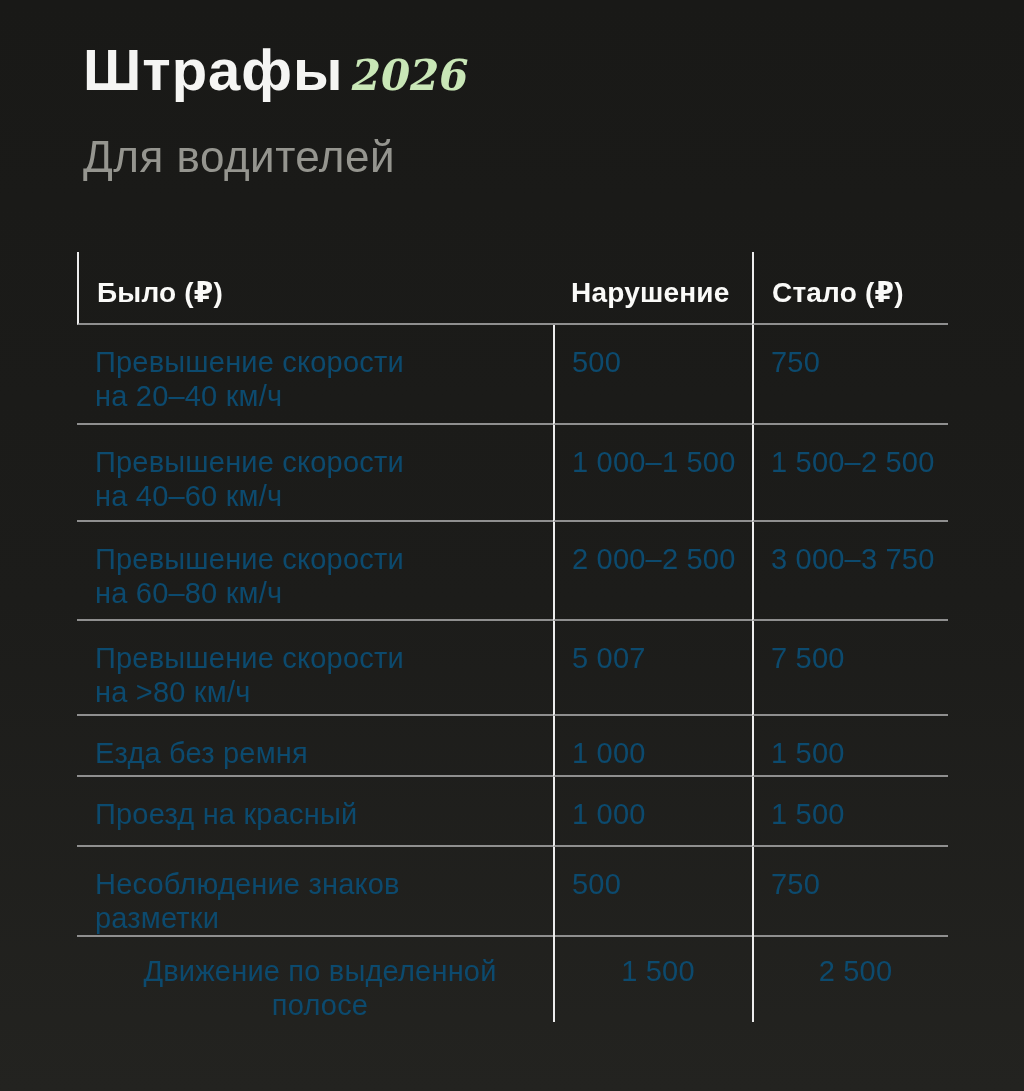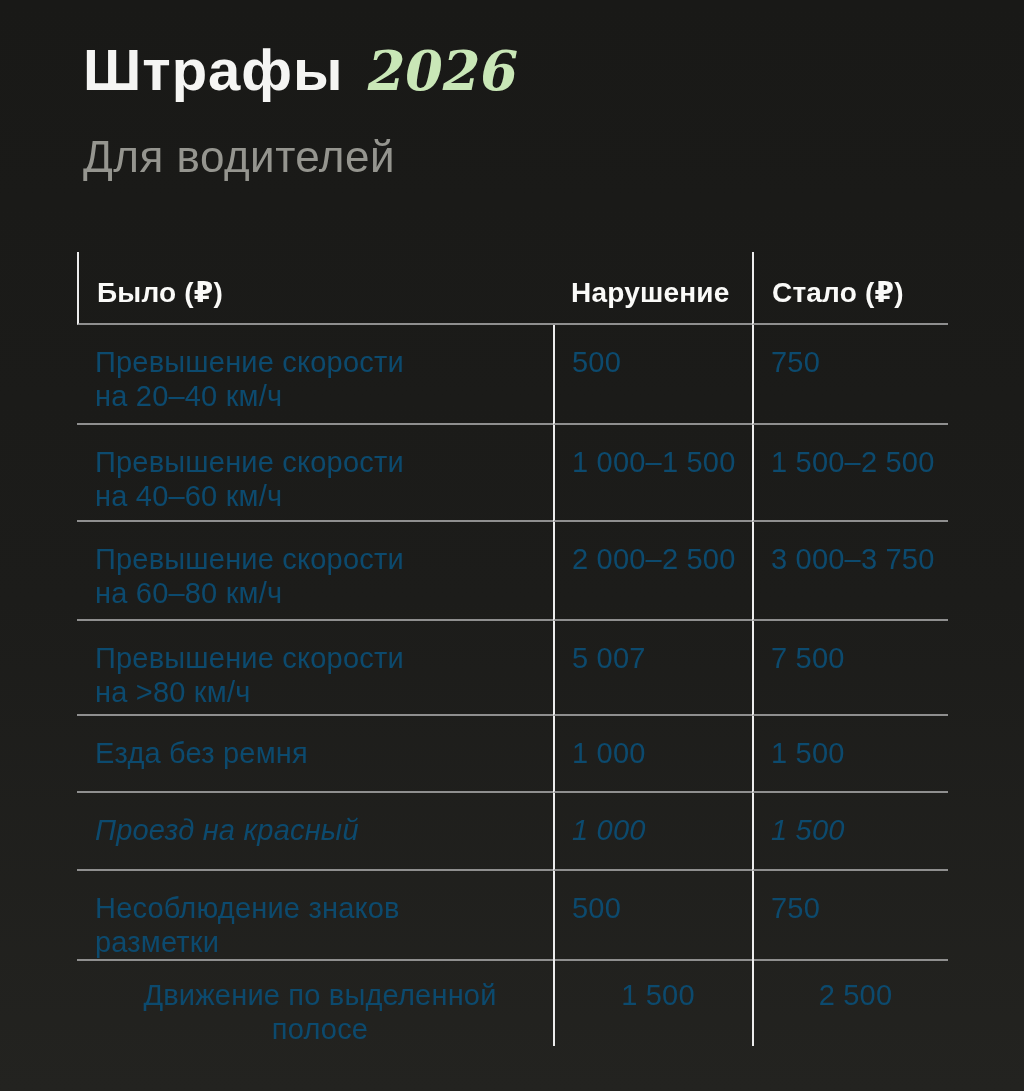--- a/index.html
+++ b/index.html
@@ -26,24 +26,24 @@
   .title{
     position:absolute;left:83px;top:36px;
     font-size:58px;font-weight:bold;letter-spacing:1px;
     color:var(--text-white);
     white-space:nowrap;
   }
   .title .year{
     font-family:"DejaVu Serif","Liberation Serif",serif;
     font-style:italic;
     font-weight:600;
-    font-size:54px;
+    font-size:42px;
     letter-spacing:0;
     color:var(--accent-green);
-    margin-left:24px;
+    margin-left:8px;
   }
   .subtitle{
     position:absolute;left:83px;top:132px;
     font-size:44px;font-weight:normal;letter-spacing:.5px;
     color:var(--text-gray);
     white-space:nowrap;
   }
 
   
   .fines-table{
@@ -71,22 +71,22 @@
     color:#fafaf8;
   }
   .t-head{height:73px;}
   .t-head .cell{border-bottom:2px solid var(--line-h);}
 
   .t-body .t-row .cell{border-bottom:2px solid var(--line-h);}
   .t-body .t-row:nth-child(1){height:100px;}
   .t-body .t-row:nth-child(2){height:97px;}
   .t-body .t-row:nth-child(3){height:99px;}
   .t-body .t-row:nth-child(4){height:95px;}
-  .t-body .t-row:nth-child(5){height:77px;}
-  .t-body .t-row:nth-child(6){height:78px;font-style:italic;}
+  .t-body .t-row:nth-child(5){height:61px;}
+  .t-body .t-row:nth-child(6){height:70px;}
   .t-body .t-row:nth-child(7){height:87px;}
   .t-body .t-row:nth-child(8){height:78px;}
   .t-body .t-row:nth-child(8) .cell{border-bottom:none;text-align:center;}
 </style>
 </head>
 <body>
 
 <div class="page">
 
   <h1 class="title"><span>Штрафы</span><span class="year">2026</span></h1>

